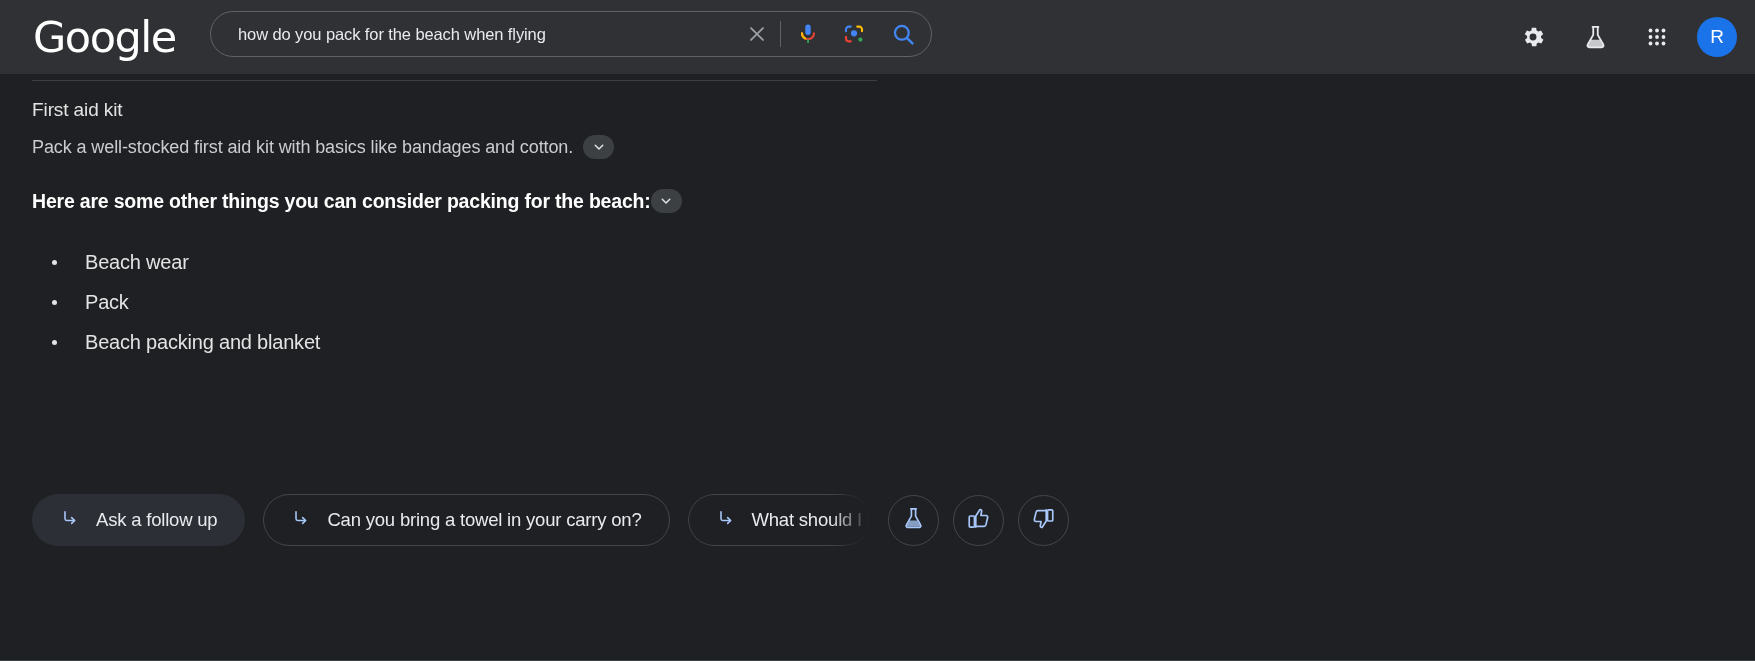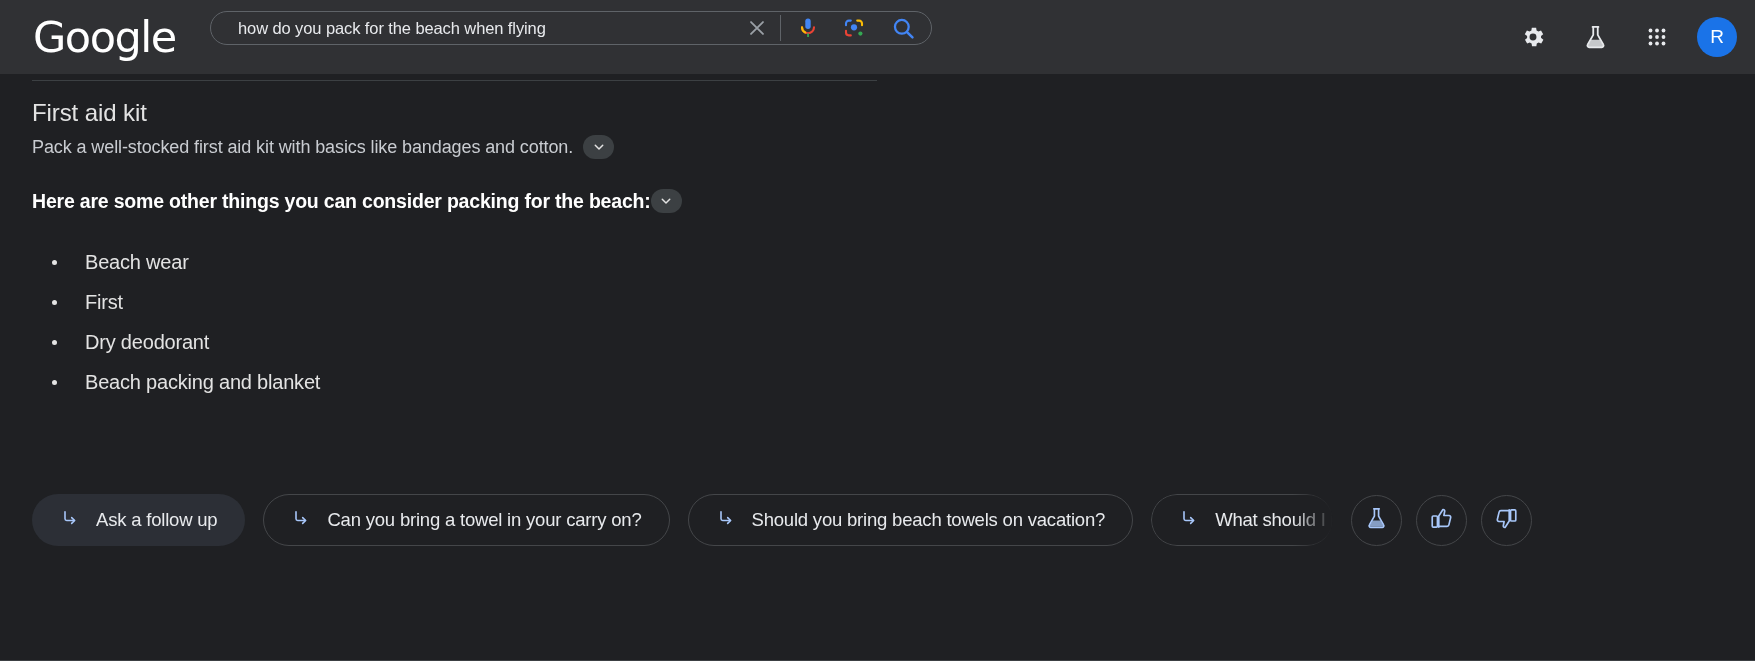--- a/index.html
+++ b/index.html
@@ -32,21 +32,21 @@
     user-select: none;
     font-weight: 400;
     text-align: center;
   }
 
   .searchbar {
     position: absolute;
     left: 210px;
     top: 11px;
     width: 722px;
-    height: 34px;
+    height: 46px;
     border: 1px solid #5f6368;
     border-radius: 24px;
     background: #303134;
     display: flex;
     align-items: center;
   }
   .search-input {
     flex: 1;
     border: none;
     outline: none;
@@ -110,21 +110,21 @@
   .bottom-rule {
     position: absolute;
     left: 0; bottom: 0;
     width: 1755px; height: 1px;
     background: #3c4043;
   }
 
   .sec-title {
     position: absolute;
     left: 32px; top: 25px;
-    font-size: 24px;
+    font-size: 19px;
     color: #e3e3e3;
     letter-spacing: -0.1px;
   }
   .sec-desc-row {
     position: absolute;
     left: 32px; top: 61px;
     display: flex;
     align-items: center;
     gap: 10px;
   }
@@ -322,22 +322,21 @@
     <span class="other-head">Here are some other things you can consider packing for the beach:</span>
     <span class="chev-btn">
       <svg width="16" height="16" viewBox="0 0 24 24">
         <path d="M6.4 9.3 L12 14.9 L17.6 9.3" stroke="#e3e3e3" stroke-width="2.2" fill="none" stroke-linecap="round" stroke-linejoin="round"></path>
       </svg>
     </span>
   </div>
 
   <ul class="bullets">
     <li>Beach wear</li>
-    <li>First</li>
-    <li>Dry deodorant</li>
+    <li>Pack</li>
     <li>Beach packing and blanket</li>
   </ul>
 
   <div class="chips-row">
 
     <div class="chip filled">
       <span>
         <svg width="20" height="20" viewBox="0 0 24 24">
           <path d="M6 4.5 V13 a2 2 0 0 0 2 2 h9" stroke="#a8c7fa" stroke-width="1.9" fill="none" stroke-linecap="round" stroke-linejoin="round"></path>
           <path d="M14 11.5 L17.6 15 L14 18.5" stroke="#a8c7fa" stroke-width="1.9" fill="none" stroke-linecap="round" stroke-linejoin="round"></path>
@@ -349,37 +348,28 @@
     <div class="chip">
       <span>
         <svg width="20" height="20" viewBox="0 0 24 24">
           <path d="M6 4.5 V13 a2 2 0 0 0 2 2 h9" stroke="#a8c7fa" stroke-width="1.9" fill="none" stroke-linecap="round" stroke-linejoin="round"></path>
           <path d="M14 11.5 L17.6 15 L14 18.5" stroke="#a8c7fa" stroke-width="1.9" fill="none" stroke-linecap="round" stroke-linejoin="round"></path>
         </svg>
       </span>
       <span class="chip-label">Can you bring a towel in your carry on?</span>
     </div>
 
-    <div class="chip">
+
+    <div class="chip truncated">
       <span>
         <svg width="20" height="20" viewBox="0 0 24 24">
           <path d="M6 4.5 V13 a2 2 0 0 0 2 2 h9" stroke="#a8c7fa" stroke-width="1.9" fill="none" stroke-linecap="round" stroke-linejoin="round"></path>
           <path d="M14 11.5 L17.6 15 L14 18.5" stroke="#a8c7fa" stroke-width="1.9" fill="none" stroke-linecap="round" stroke-linejoin="round"></path>
         </svg>
       </span>
-      <span class="chip-label">Should you bring beach towels on vacation?</span>
-    </div>
-
-    <div class="chip truncated">
-      <span>
-        <svg width="20" height="20" viewBox="0 0 24 24">
-          <path d="M6 4.5 V13 a2 2 0 0 0 2 2 h9" stroke="#a8c7fa" stroke-width="1.9" fill="none" stroke-linecap="round" stroke-linejoin="round"></path>
-          <path d="M14 11.5 L17.6 15 L14 18.5" stroke="#a8c7fa" stroke-width="1.9" fill="none" stroke-linecap="round" stroke-linejoin="round"></path>
-        </svg>
-      </span>
       <span class="chip-label">What should I p</span>
     </div>
 
     <div class="round-btn">
       <span>
         <svg width="25" height="25" viewBox="0 0 24 24">
           <path d="M9.4 2.8h5.2M10 2.8v6.9L5.2 18.1a1.6 1.6 0 0 0 1.4 2.5h10.8a1.6 1.6 0 0 0 1.4-2.5L14 9.7V2.8" stroke="#a8c7fa" stroke-width="1.6" fill="none" stroke-linejoin="round" stroke-linecap="round"></path>
           <path d="M8.3 14h7.4l2.8 4.5a.9.9 0 0 1-.8 1.4H6.3a.9.9 0 0 1-.8-1.4z" fill="#a8c7fa" opacity="0.75"></path>
         </svg>
       </span>

